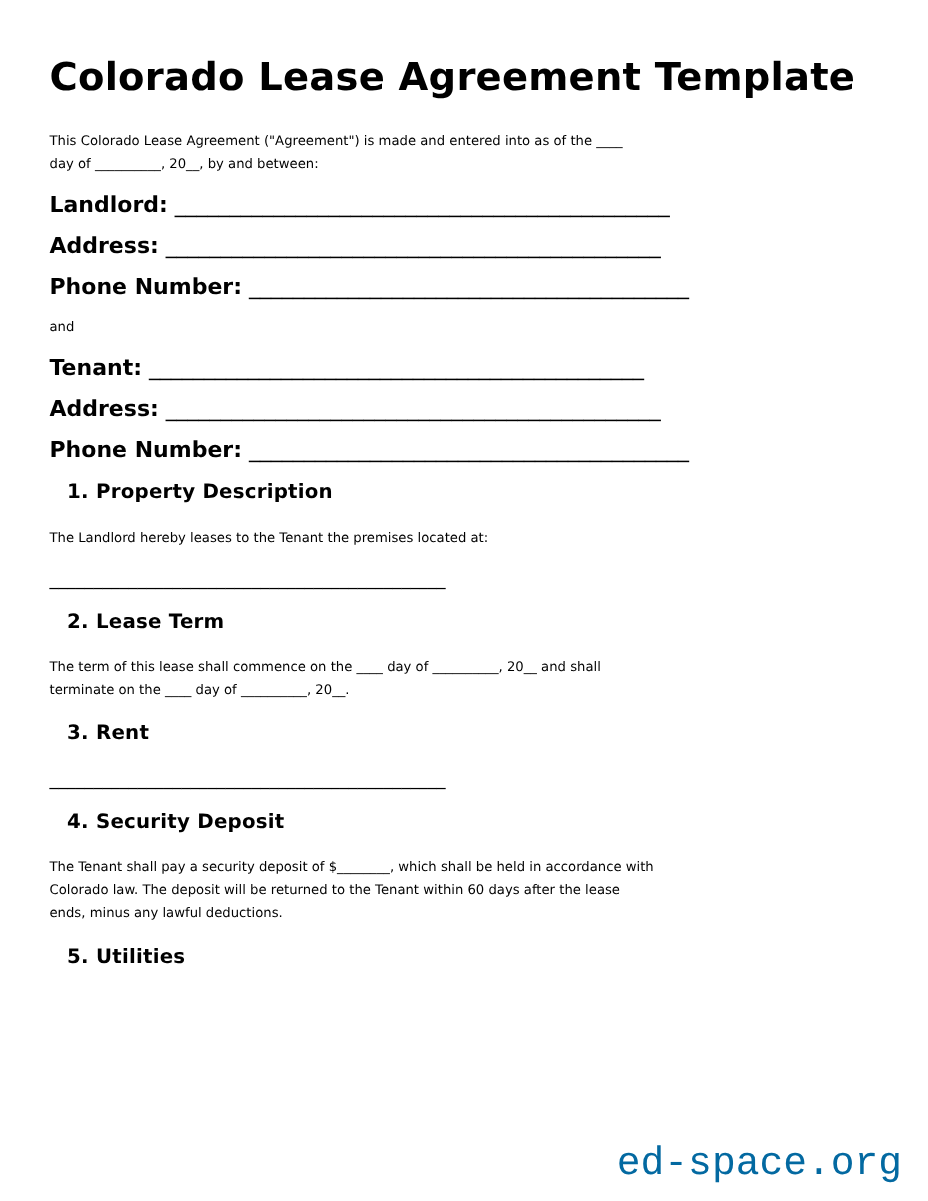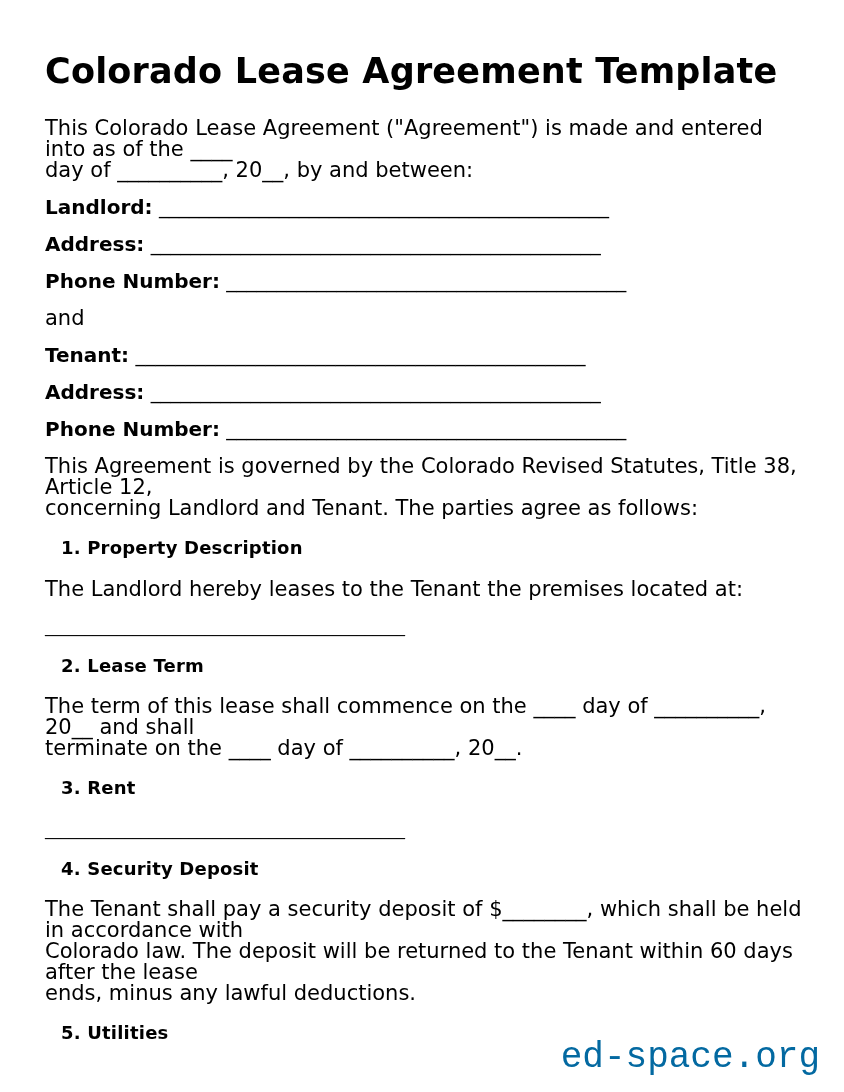--- a/index.html
+++ b/index.html
@@ -16,21 +16,21 @@
     width: 844px;
   }
   .doc-title {
     font-size: 35px;
     font-weight: bold;
     line-height: 1.2;
     margin: 0 0 26px 0;
     letter-spacing: 0.2px;
   }
   .para {
-    font-size: 21px;
+    font-size: 12px;
     line-height: 21px;
     white-space: pre-line;
     margin: 0 0 16px 0;
   }
   .field {
     font-size: 20px;
     line-height: 21px;
     margin: 0 0 16px 0;
     white-space: pre;
   }
@@ -75,22 +75,20 @@
   <p class="field"><span class="lbl">Phone Number:</span><span> ________________________________________</span></p>
 
   <p class="para">and</p>
 
   <p class="field"><span class="lbl">Tenant:</span><span> _____________________________________________</span></p>
 
   <p class="field"><span class="lbl">Address:</span><span> _____________________________________________</span></p>
 
   <p class="field"><span class="lbl">Phone Number:</span><span> ________________________________________</span></p>
 
-  <p class="para">This Agreement is governed by the Colorado Revised Statutes, Title 38, Article 12,
-concerning Landlord and Tenant. The parties agree as follows:</p>
 
   <h2 class="section-heading">1. Property Description</h2>
   <p class="para">The Landlord hereby leases to the Tenant the premises located at:</p>
   <p class="blank-line">_____________________________________________</p>
 
   <h2 class="section-heading">2. Lease Term</h2>
   <p class="para">The term of this lease shall commence on the ____ day of __________, 20__ and shall
 terminate on the ____ day of __________, 20__.</p>
 
   <h2 class="section-heading">3. Rent</h2>

